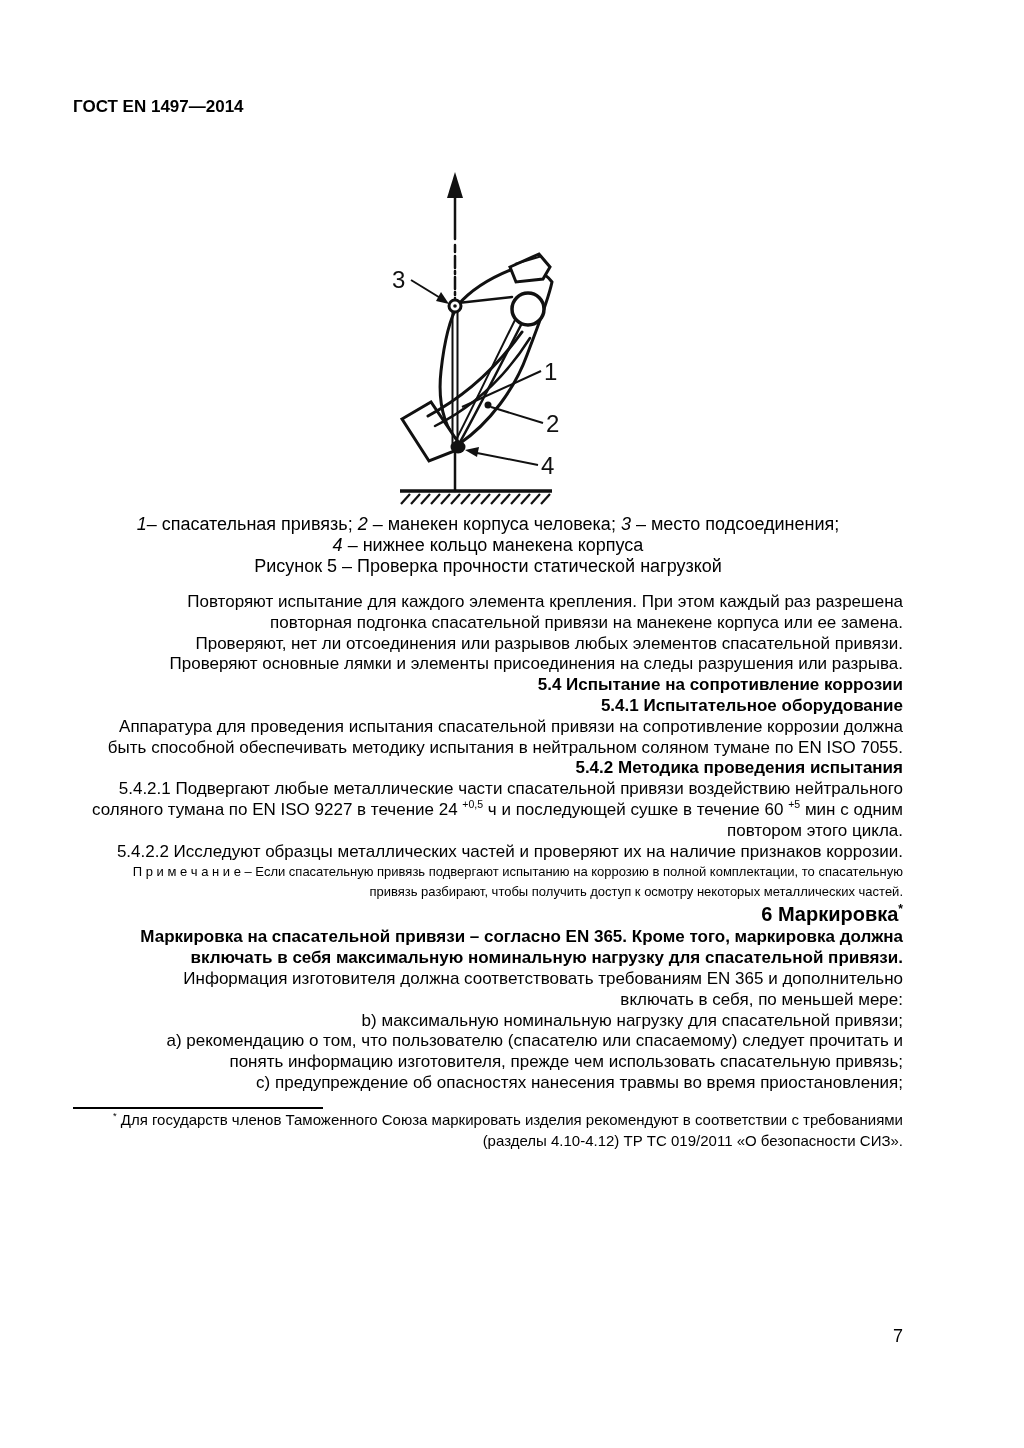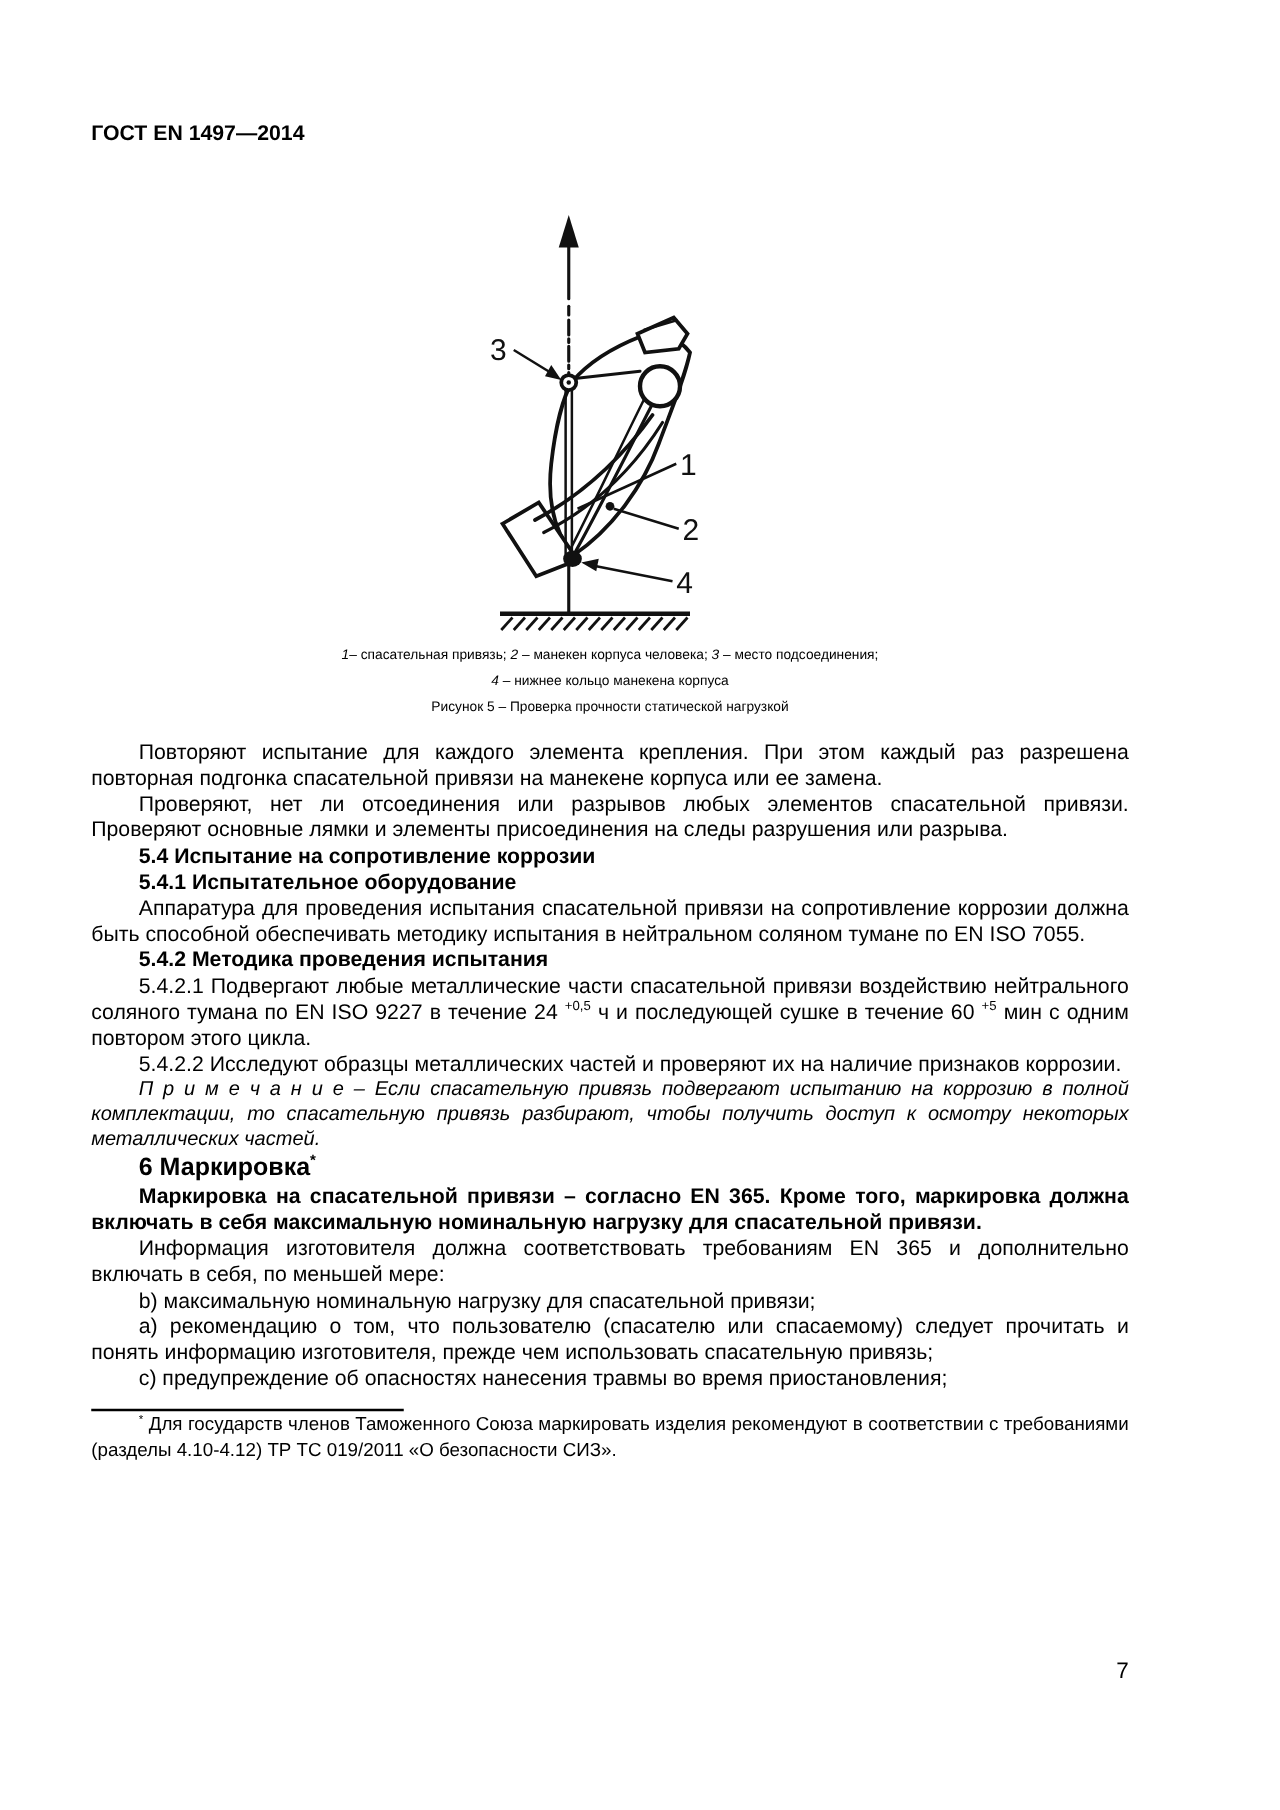--- a/index.html
+++ b/index.html
@@ -13,31 +13,31 @@
   }
   .doc-header {
     position:absolute; top:96px; left:73px; width:830px;
     font-weight:bold; font-size:17px; line-height:21px;
   }
   .figure-wrap {
     position:absolute; top:166px; left:392px; width:240px; height:345px;
   }
   .fig-caption {
     position:absolute; top:514px; left:53px; width:870px;
-    text-align:center; font-size:11px; line-height:20.8px;
+    text-align:center; font-size:18px; line-height:20.8px;
   }
   .fig-caption i { font-style:italic; }
   .content {
     position:absolute; top:592px; left:73px; width:830px;
     font-size:17px; line-height:20.8px; text-align:justify;
   }
-  .content p, .content h2, .content h3 { margin:0; }
+  .content p, .content h2, .content h3 { margin:0;text-align:right; }
   .para { text-indent:38px; text-align:justify; }
   .h-bold { font-size:17px; font-weight:bold; text-indent:38px; text-align:left; line-height:20.8px; }
-  .note { font-size:16px; line-height:20px; text-indent:38px; text-align:justify;font-style:italic; }
+  .note { font-size:13px; line-height:20px; text-indent:38px; text-align:justify; }
   sup { vertical-align:super; font-size:0.62em; line-height:0; }
   .h-big { font-size:20px; font-weight:bold; text-indent:38px; text-align:left; line-height:25px; }
   .h-big sup { font-size:12px; }
   .mt-s6 { margin-top:6px; }
   .mt-s6p { margin-top:14px;font-weight:bold; }
   .mt-s7 { margin-top:16px; }
   .mt-s7p { margin-top:20px; }
   .footnote-sep {
     margin-top:13px; width:250px; height:0;
     border-top:2.5px solid #000;

